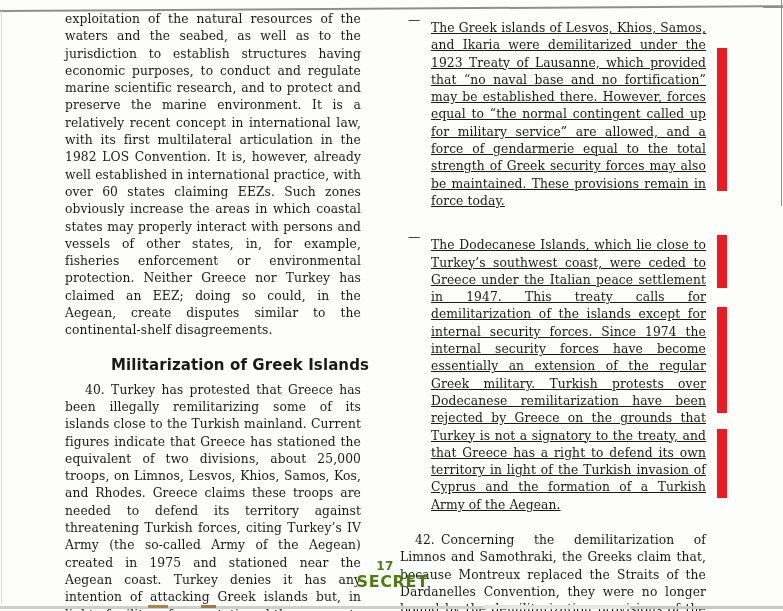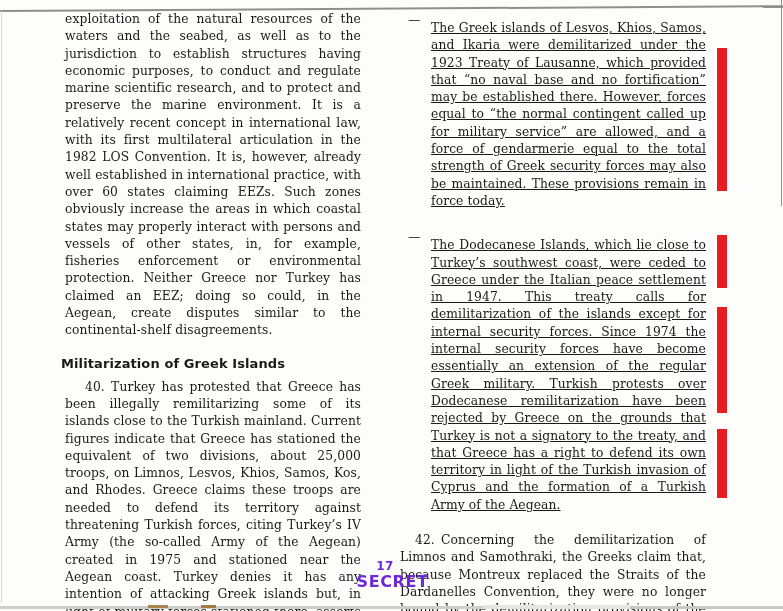--- a/index.html
+++ b/index.html
@@ -33,23 +33,24 @@
     margin: 8px;
     font-size: 12.3px;
     line-height: 17.3px;
     text-align: justify;
     letter-spacing: 0.1px;
   }
   .para-40 { text-indent: 20px; margin-top: 8px; }
   .section-heading {
     font-family: "DejaVu Sans", sans-serif;
     font-weight: bold;
-    font-size: 13px;
-    margin: 16px 0 0 4px;
+    font-size: 15px;
+    margin: 16px 0 0 18px;
     letter-spacing: 0.1px;
+    text-align: right;
   }
   .cont-right { margin-left: 31px; }
   .bullet { display: flex; margin-top: 11px; }
   .bullet-marker {
     flex: none; width: 15px; margin-left: 16px;
     font-size: 12.3px; line-height: 17.3px;
   }
   .bullet-body { flex: 1; text-decoration: underline; }
   .para-42 { text-indent: 15px; margin-top: 10px; }
   
@@ -57,21 +58,21 @@
   .bar-1 { top: 48px;  height: 143px; }
   .bar-2 { top: 235px; height: 53px; }
   .bar-3 { top: 307px; height: 106px; }
   .bar-4 { top: 429px; height: 69px; }
   
   .footer {
     position: absolute; left: 0; top: 559px; width: 770px;
     text-align: center;
     font-family: "DejaVu Sans", sans-serif;
     font-weight: bold;
-    color: #6d28d9;
+    color: #4d7c0f;
   }
   .page-number { font-size: 12px; line-height: 15px; letter-spacing: 0.3px; }
   .classification { font-size: 16px; line-height: 16px; letter-spacing: 0.6px; margin-left: 15px; }
   
   .bottom-strip { position: absolute; left: 0; top: 604px; width: 783px; height: 7px; }
   .bottom-strip .seg { position: absolute; }
   .seg-a { left: 0;    top: 2px; width: 483px; height: 3px; background: #cfcecc; }
   .seg-b { left: 483px; top: 1px; width: 147px; height: 4px; background: #e6e5e2; }
   .seg-c { left: 630px; top: 2px; width: 153px; height: 3px; background: #c9c8c6; }
   .tan-1 { left: 148px; top: 1px; width: 20px; height: 3px; background: #a8874e; }

